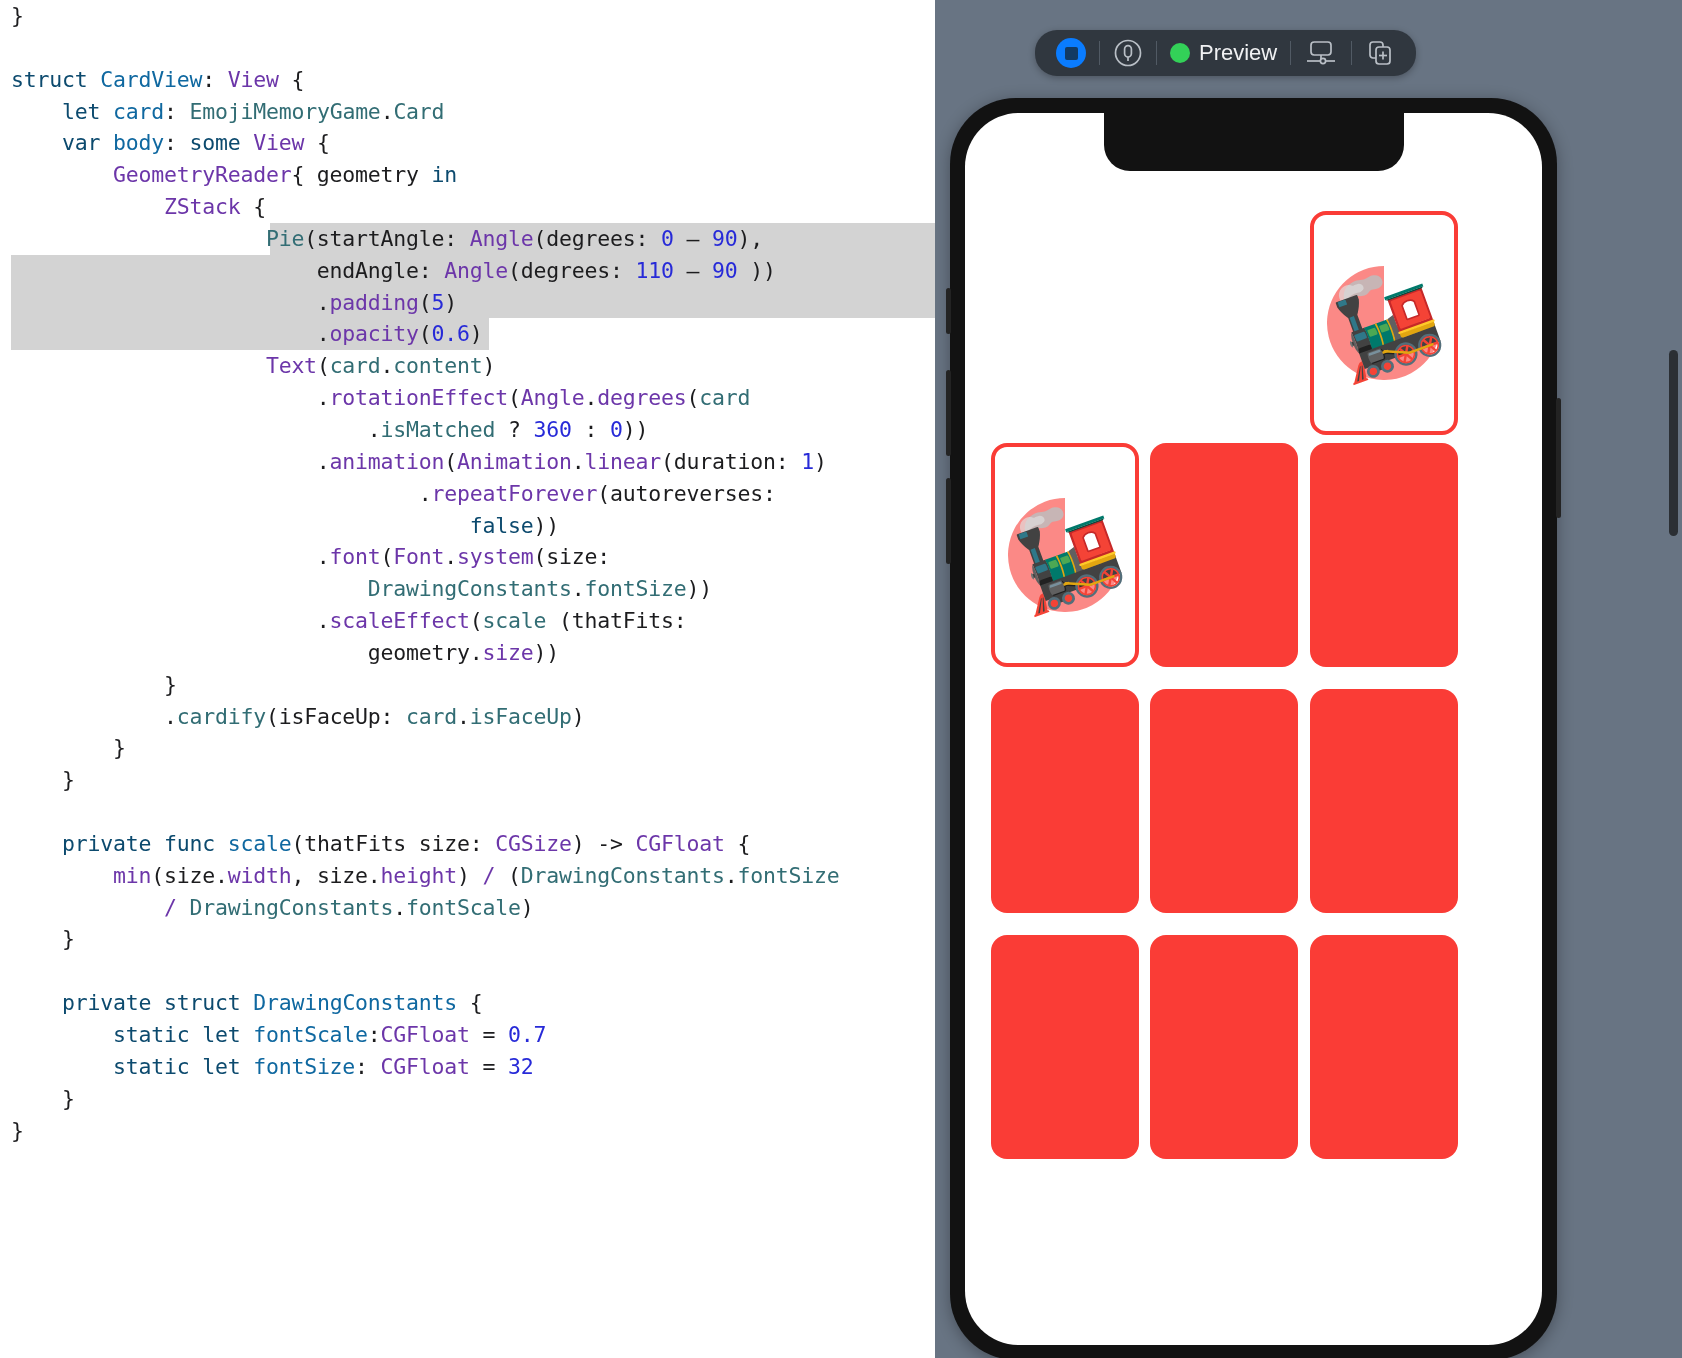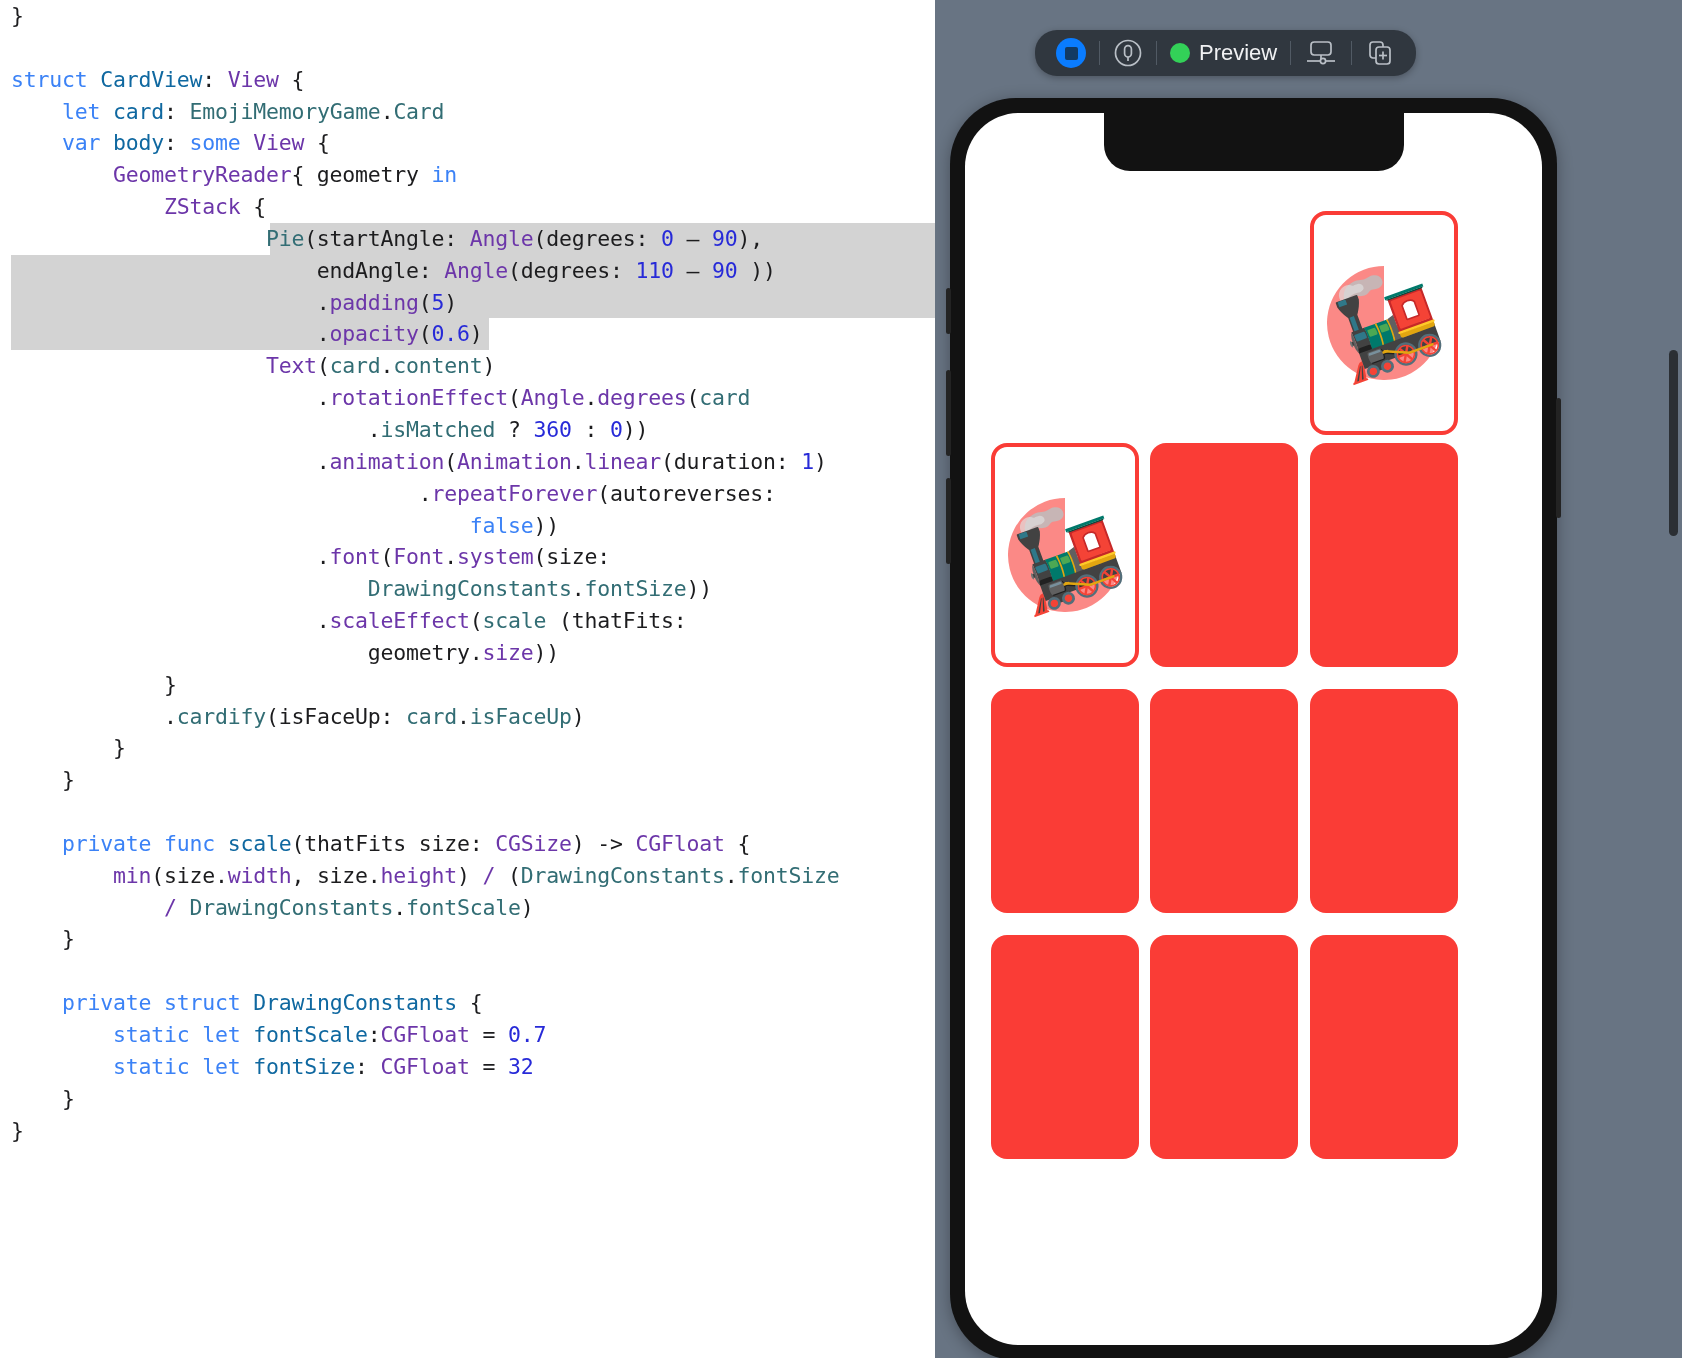--- a/index.html
+++ b/index.html
@@ -27,21 +27,21 @@
     font-size: 21.5px;
     line-height: 31.85px;
     white-space: pre;
     color: #1c1c1e;
     letter-spacing: -0.2px;
   }
   .ln { display: block; height: 31.85px; position: relative; white-space: pre; }
   .sel { background: #d3d3d3; }
 
   
-  .kw   { color: #3b82f6; margin-top: 8px; }          
+  .kw   { color: #0c4a6e; margin-top: 8px; }          
   .typ  { color: #6c36a9; }          
   .decl { color: #0f68a0; }          
   .prop { color: #326d74; }          
   .meth { color: #6c36a9; }          
   .num  { color: #272ad8; }          
   .pl   { color: #1c1c1e; }          
 
   
   #preview {
     position: relative;

